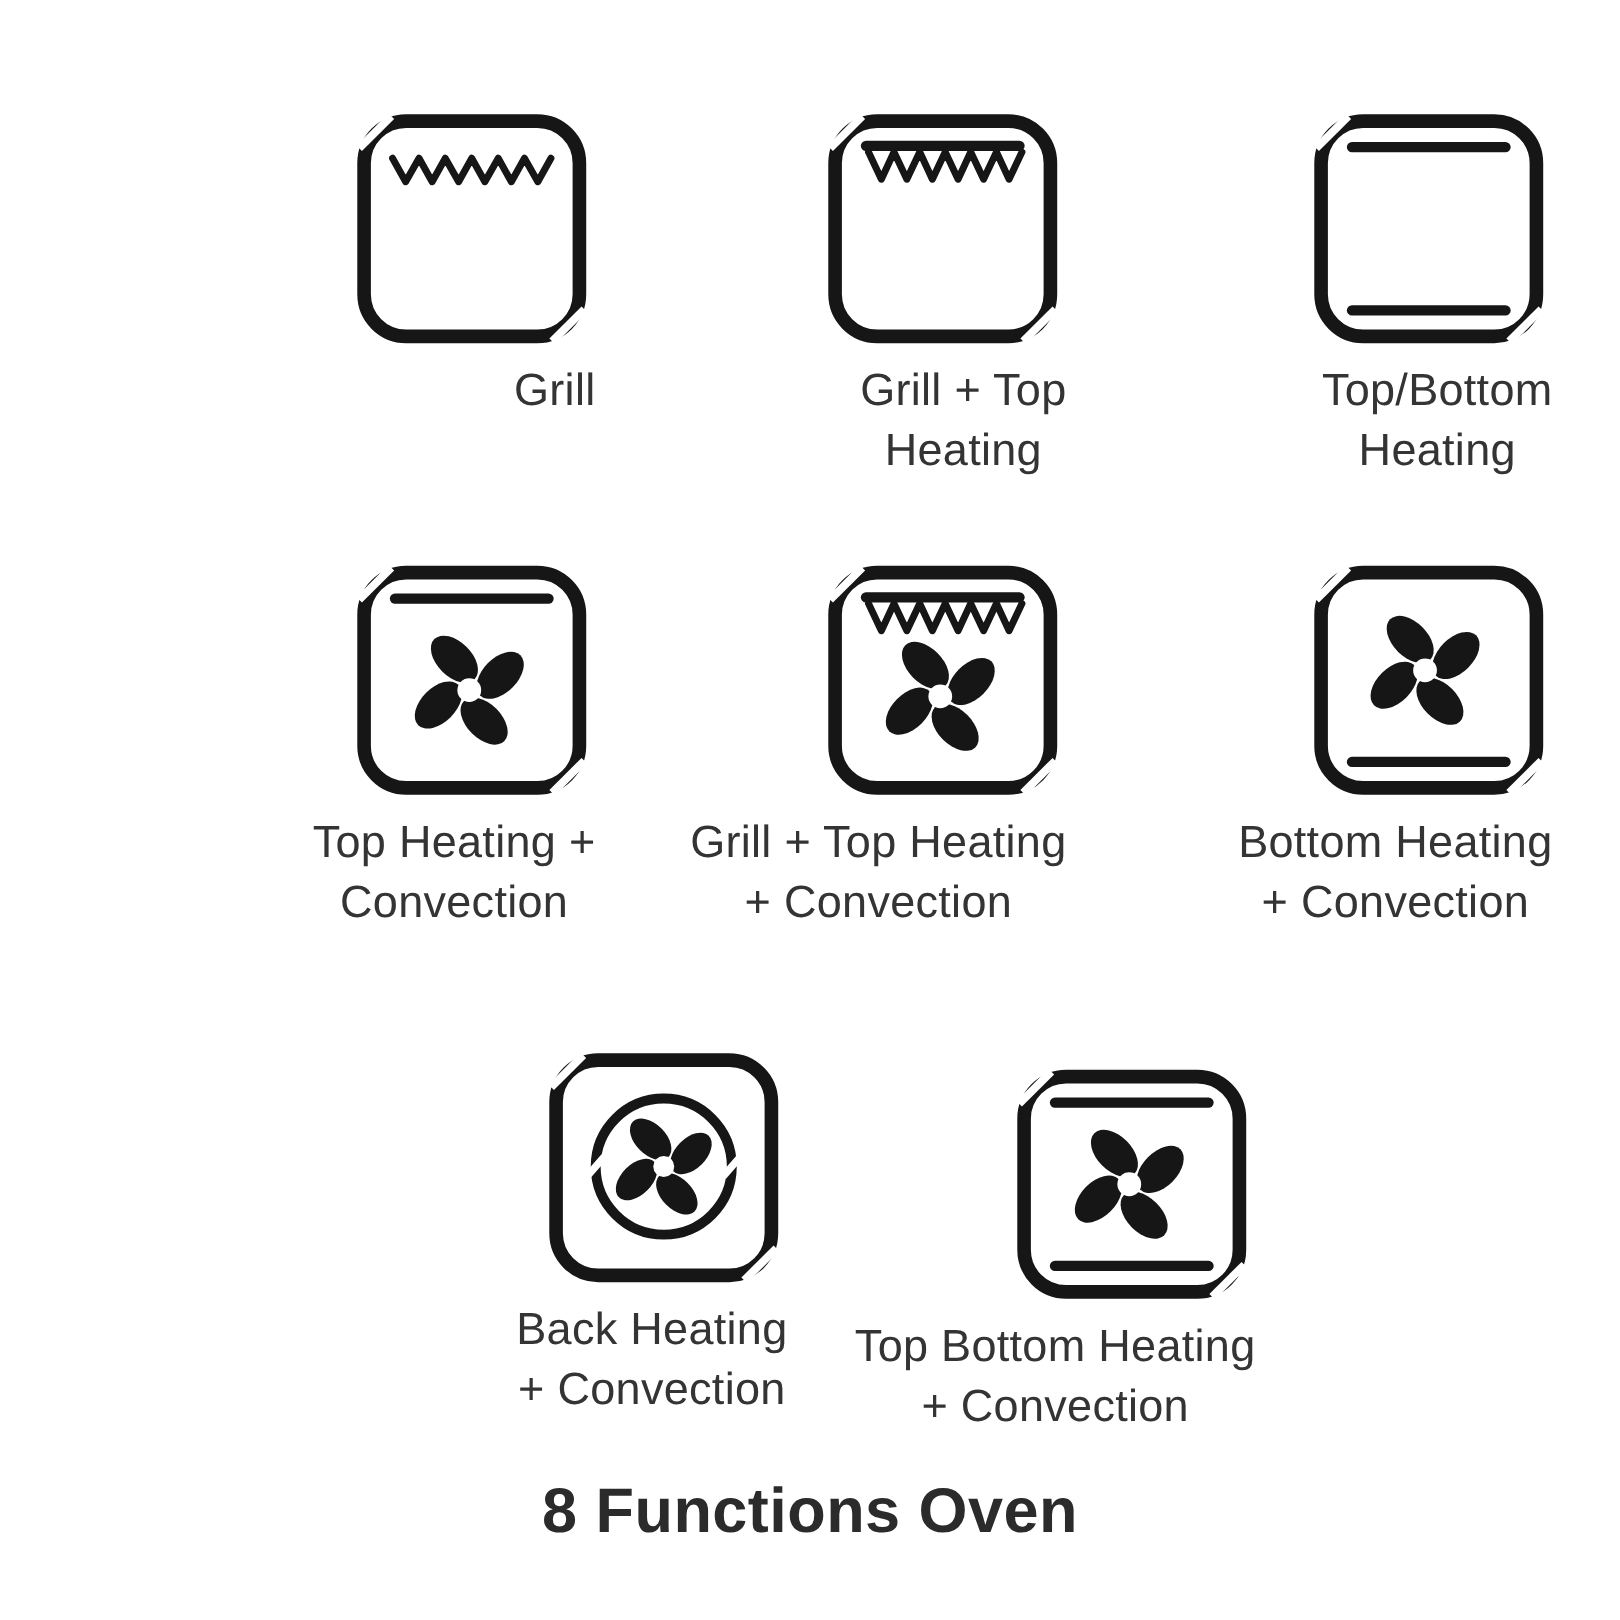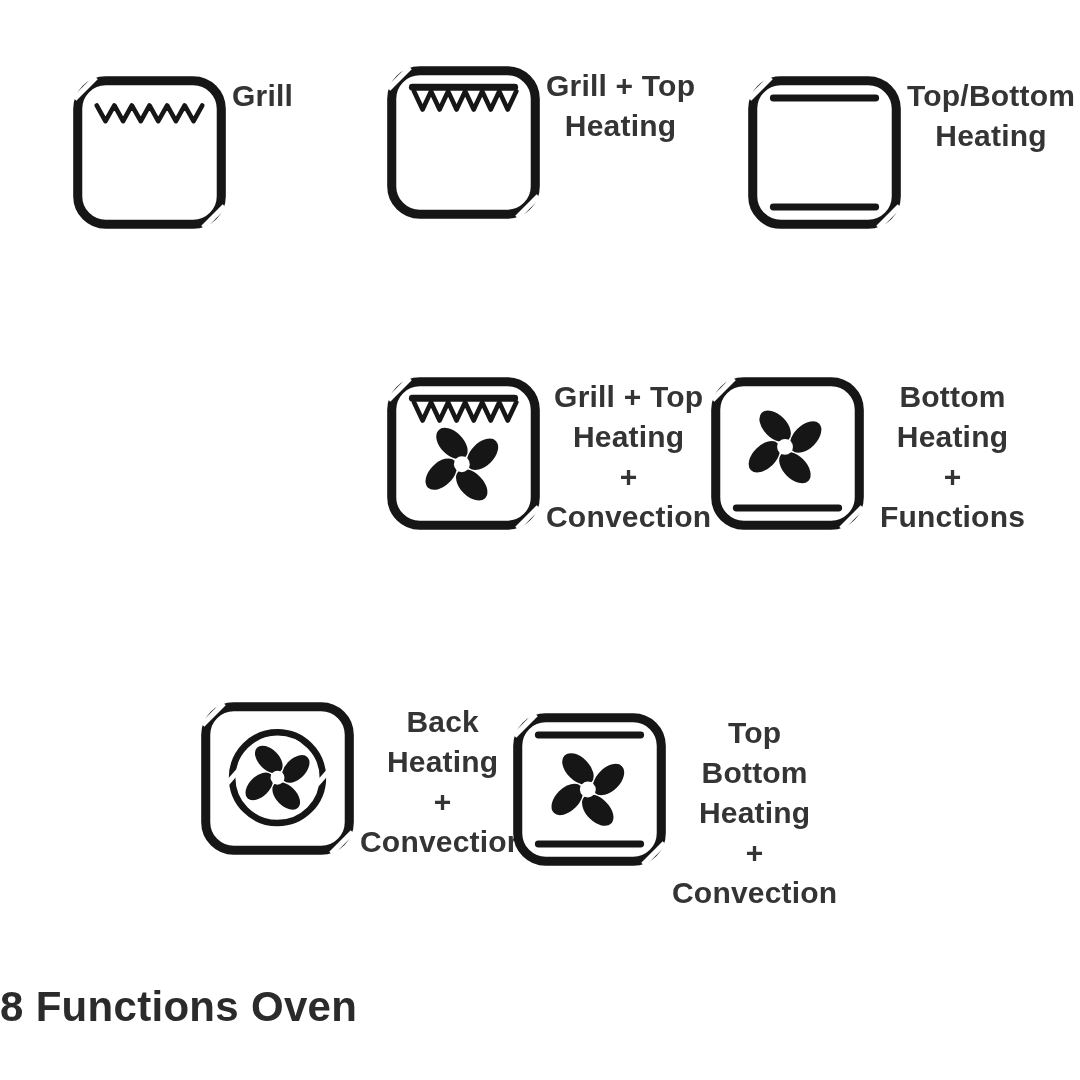--- a/index.html
+++ b/index.html
@@ -13,50 +13,49 @@
     position:relative;
     width:1080px;height:1080px;
     background:var(--bg);
     font-family:"Liberation Sans","DejaVu Sans",sans-serif;
     overflow:hidden;
   }
   .cell{
     position:absolute;
     width:330px;
     display:flex;
-    flex-direction:row;
-    align-items:flex-start;
-    font-weight:bold;
+    flex-direction:column;
+    align-items:flex-end;
   }
   .oven-icon{
     width:165px;height:165px;
     color:var(--line);
     flex:0 0 auto;
   }
   .label{
     margin-top:6px;
     font-size:30px;
     line-height:40px;
     color:var(--text);
     text-align:center;
     white-space:pre-line;
     letter-spacing:0.2px;
   }
   .pos1{left:67px;top:70px;}
-  .pos2{left:381px;top:60px;}
-  .pos3{left:742px;top:70px;}
+  .pos2{left:381px;top:70px;}
+  .pos3{left:705px;top:70px;}
   .pos4{left:67px;top:371px;}
   .pos5{left:381px;top:371px;}
   .pos6{left:705px;top:371px;}
   .pos7{left:195px;top:696px;}
   .pos8{left:507px;top:707px;}
   .title{
     position:absolute;
     left:0;top:983px;width:100%;
-    text-align:left;
+    text-align:center;
     font-size:42px;
     font-weight:600;
     color:var(--title);
     letter-spacing:0.3px;
   }
   .defs{position:absolute;width:0;height:0;}
 </style>
 </head>
 <body>
 
@@ -113,39 +112,48 @@
   <div class="cell pos3">
     <svg class="oven-icon" viewBox="0 0 100 100">
       <use href="#frame"></use>
         <use href="#bar-top"></use>
         <use href="#bar-bottom"></use>
     </svg>
     <div class="label">Top/Bottom
 Heating</div>
   </div>
 
+  <div class="cell pos4">
+    <svg class="oven-icon" viewBox="0 0 100 100">
+      <use href="#frame"></use>
+        <use href="#bar-top"></use>
+      <use href="#fan" transform="translate(49,54)"></use>
+    </svg>
+    <div class="label">Top Heating +
+Convection</div>
+  </div>
 
   <div class="cell pos5">
     <svg class="oven-icon" viewBox="0 0 100 100">
       <use href="#frame"></use>
         <use href="#grill-teeth"></use>
       <use href="#fan" transform="translate(49,56.5)"></use>
     </svg>
     <div class="label">Grill + Top Heating
 + Convection</div>
   </div>
 
   <div class="cell pos6">
     <svg class="oven-icon" viewBox="0 0 100 100">
       <use href="#frame"></use>
         <use href="#bar-bottom"></use>
       <use href="#fan" transform="translate(48.5,46)"></use>
     </svg>
     <div class="label">Bottom Heating
-+ Functions</div>
++ Convection</div>
   </div>
 
   <div class="cell pos7">
     <svg class="oven-icon" viewBox="0 0 100 100">
       <use href="#frame"></use>
       <use href="#fan-ring" transform="translate(50,49.5)"></use>
       <use href="#fan" transform="translate(50,49.5) scale(0.88)"></use>
     </svg>
     <div class="label">Back Heating
 + Convection</div>

